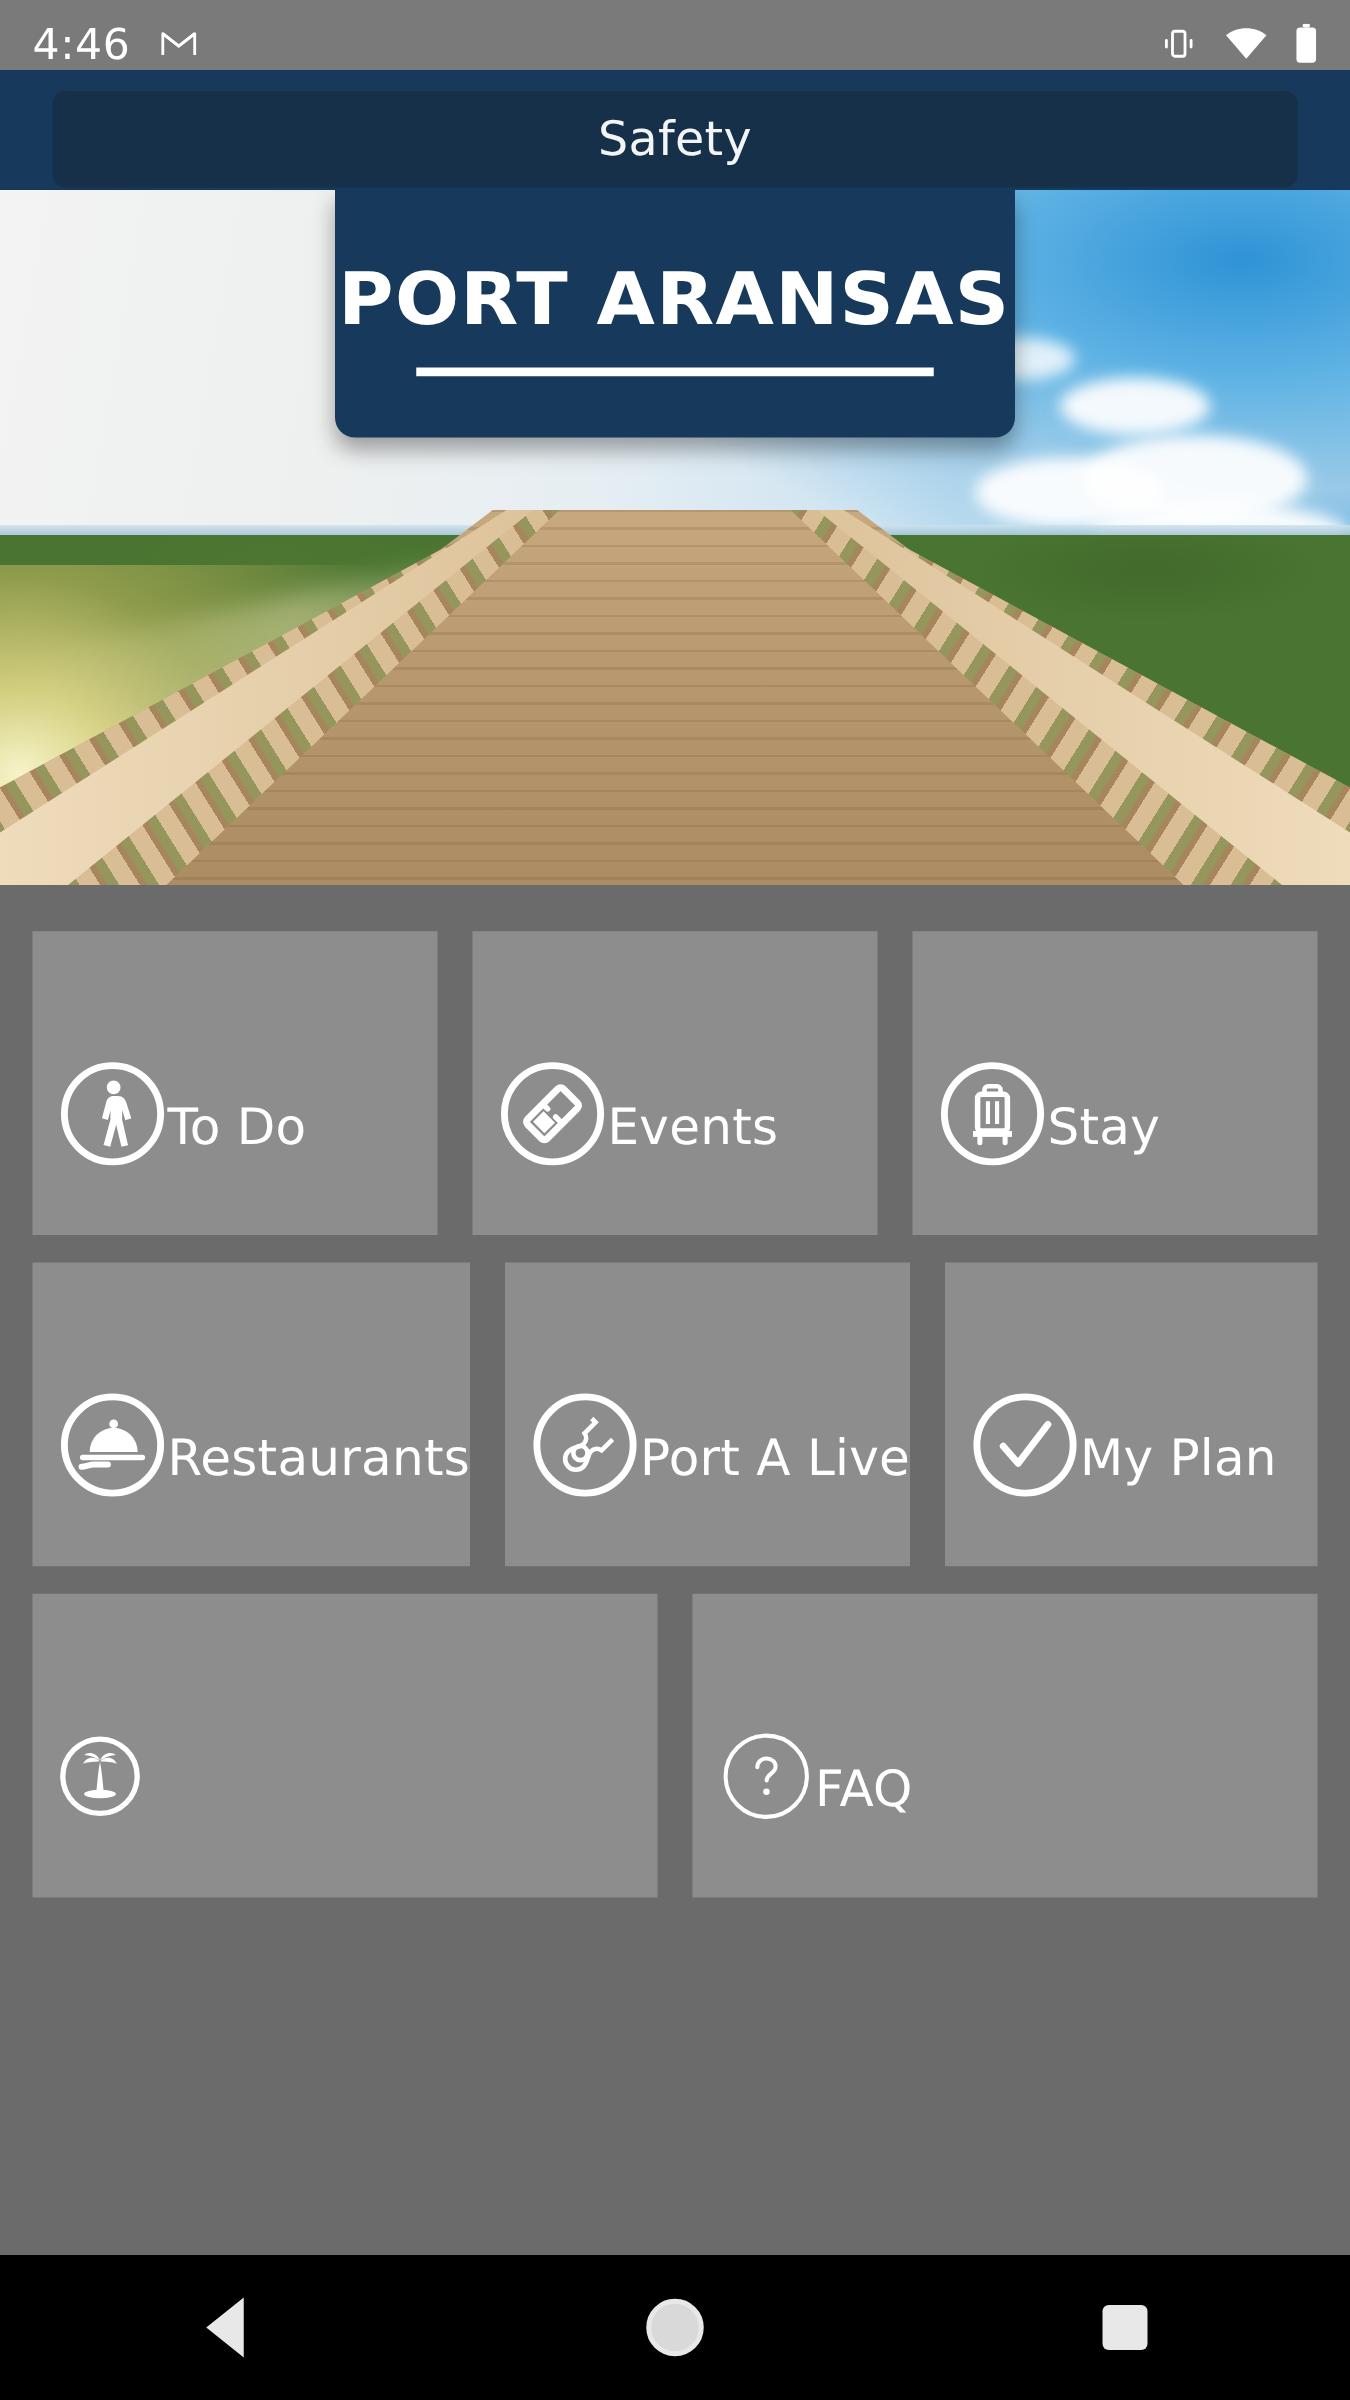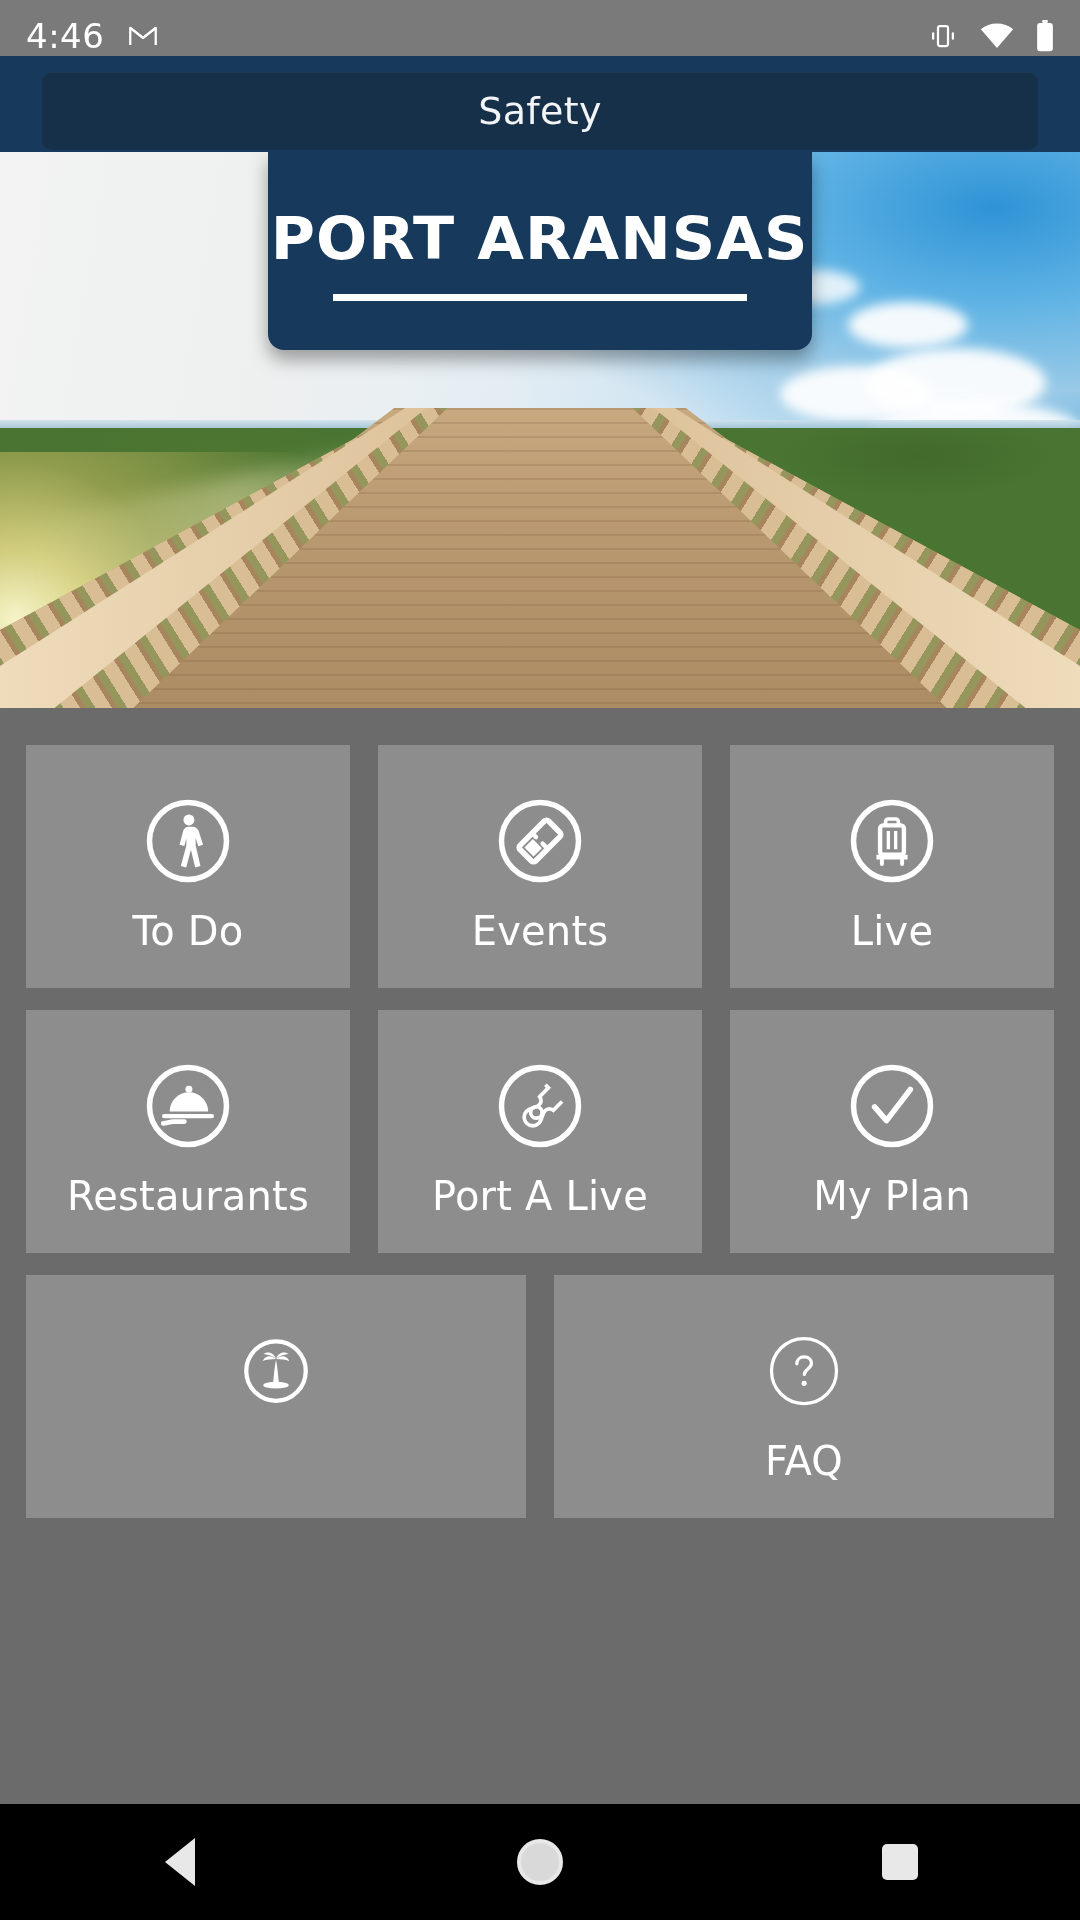--- a/index.html
+++ b/index.html
@@ -127,23 +127,24 @@
   .p-legs{ width:15px; margin:0 auto; background:#6f6452 !important; }
 
   
   .grid{
     position:absolute; left:0; top:708px; width:1080px; height:1096px;
     background:#6b6b6b; padding:37px 26px 0 26px;
   }
   .row{ display:flex; gap:28px; margin-bottom:22px; }
   .tile{
     flex:1 1 0; height:243px; background:#8d8d8d;
-    display:flex; flex-direction:column; align-items:center;
+    display:flex; flex-direction:row; align-items:center;
     justify-content:flex-start; padding-top:48px;
     user-select:none;
+    padding-left:20px;
   }
   .tile .iconwrap{ height:96px; display:flex; align-items:center; justify-content:center; }
   .tile .label{
     margin-top:22px; color:#ffffff; font-size:40px; line-height:1;
     font-family:"DejaVu Sans", sans-serif; letter-spacing:0.2px; white-space:nowrap;
   }
 
   
   .navbar{
     position:absolute; left:0; bottom:0; width:1080px; height:116px; background:#000;
@@ -285,21 +286,21 @@
         <div class="iconwrap">
           <svg width="88" height="88" viewBox="0 0 48 48">
             <circle cx="24" cy="24" r="21" fill="none" stroke="#fff" stroke-width="3"></circle>
             <path d="M20.5 15.5v-2a1.5 1.5 0 0 1 1.5-1.5h4a1.5 1.5 0 0 1 1.5 1.5v2" fill="none" stroke="#fff" stroke-width="2"></path>
             <rect x="17.5" y="15.5" width="13" height="16" rx="1.6" fill="none" stroke="#fff" stroke-width="2.4"></rect>
             <path d="M22 18.5v10M26 18.5v10" stroke="#fff" stroke-width="1.8"></path>
             <rect x="15.5" y="31.5" width="17" height="2.6" fill="#fff"></rect>
             <path d="M18.5 34.2v2.4M29.5 34.2v2.4" stroke="#fff" stroke-width="2.2" stroke-linecap="round"></path>
           </svg>
         </div>
-        <div class="label">Live</div>
+        <div class="label">Stay</div>
       </div>
     </div>
 
     <div class="row">
 
       <div class="tile">
         <div class="iconwrap">
           <svg width="88" height="88" viewBox="0 0 48 48">
             <circle cx="24" cy="24" r="21" fill="none" stroke="#fff" stroke-width="3"></circle>
             <path d="M14 27h21a10.5 10.5 0 0 0-21 0z" fill="#fff"></path>

